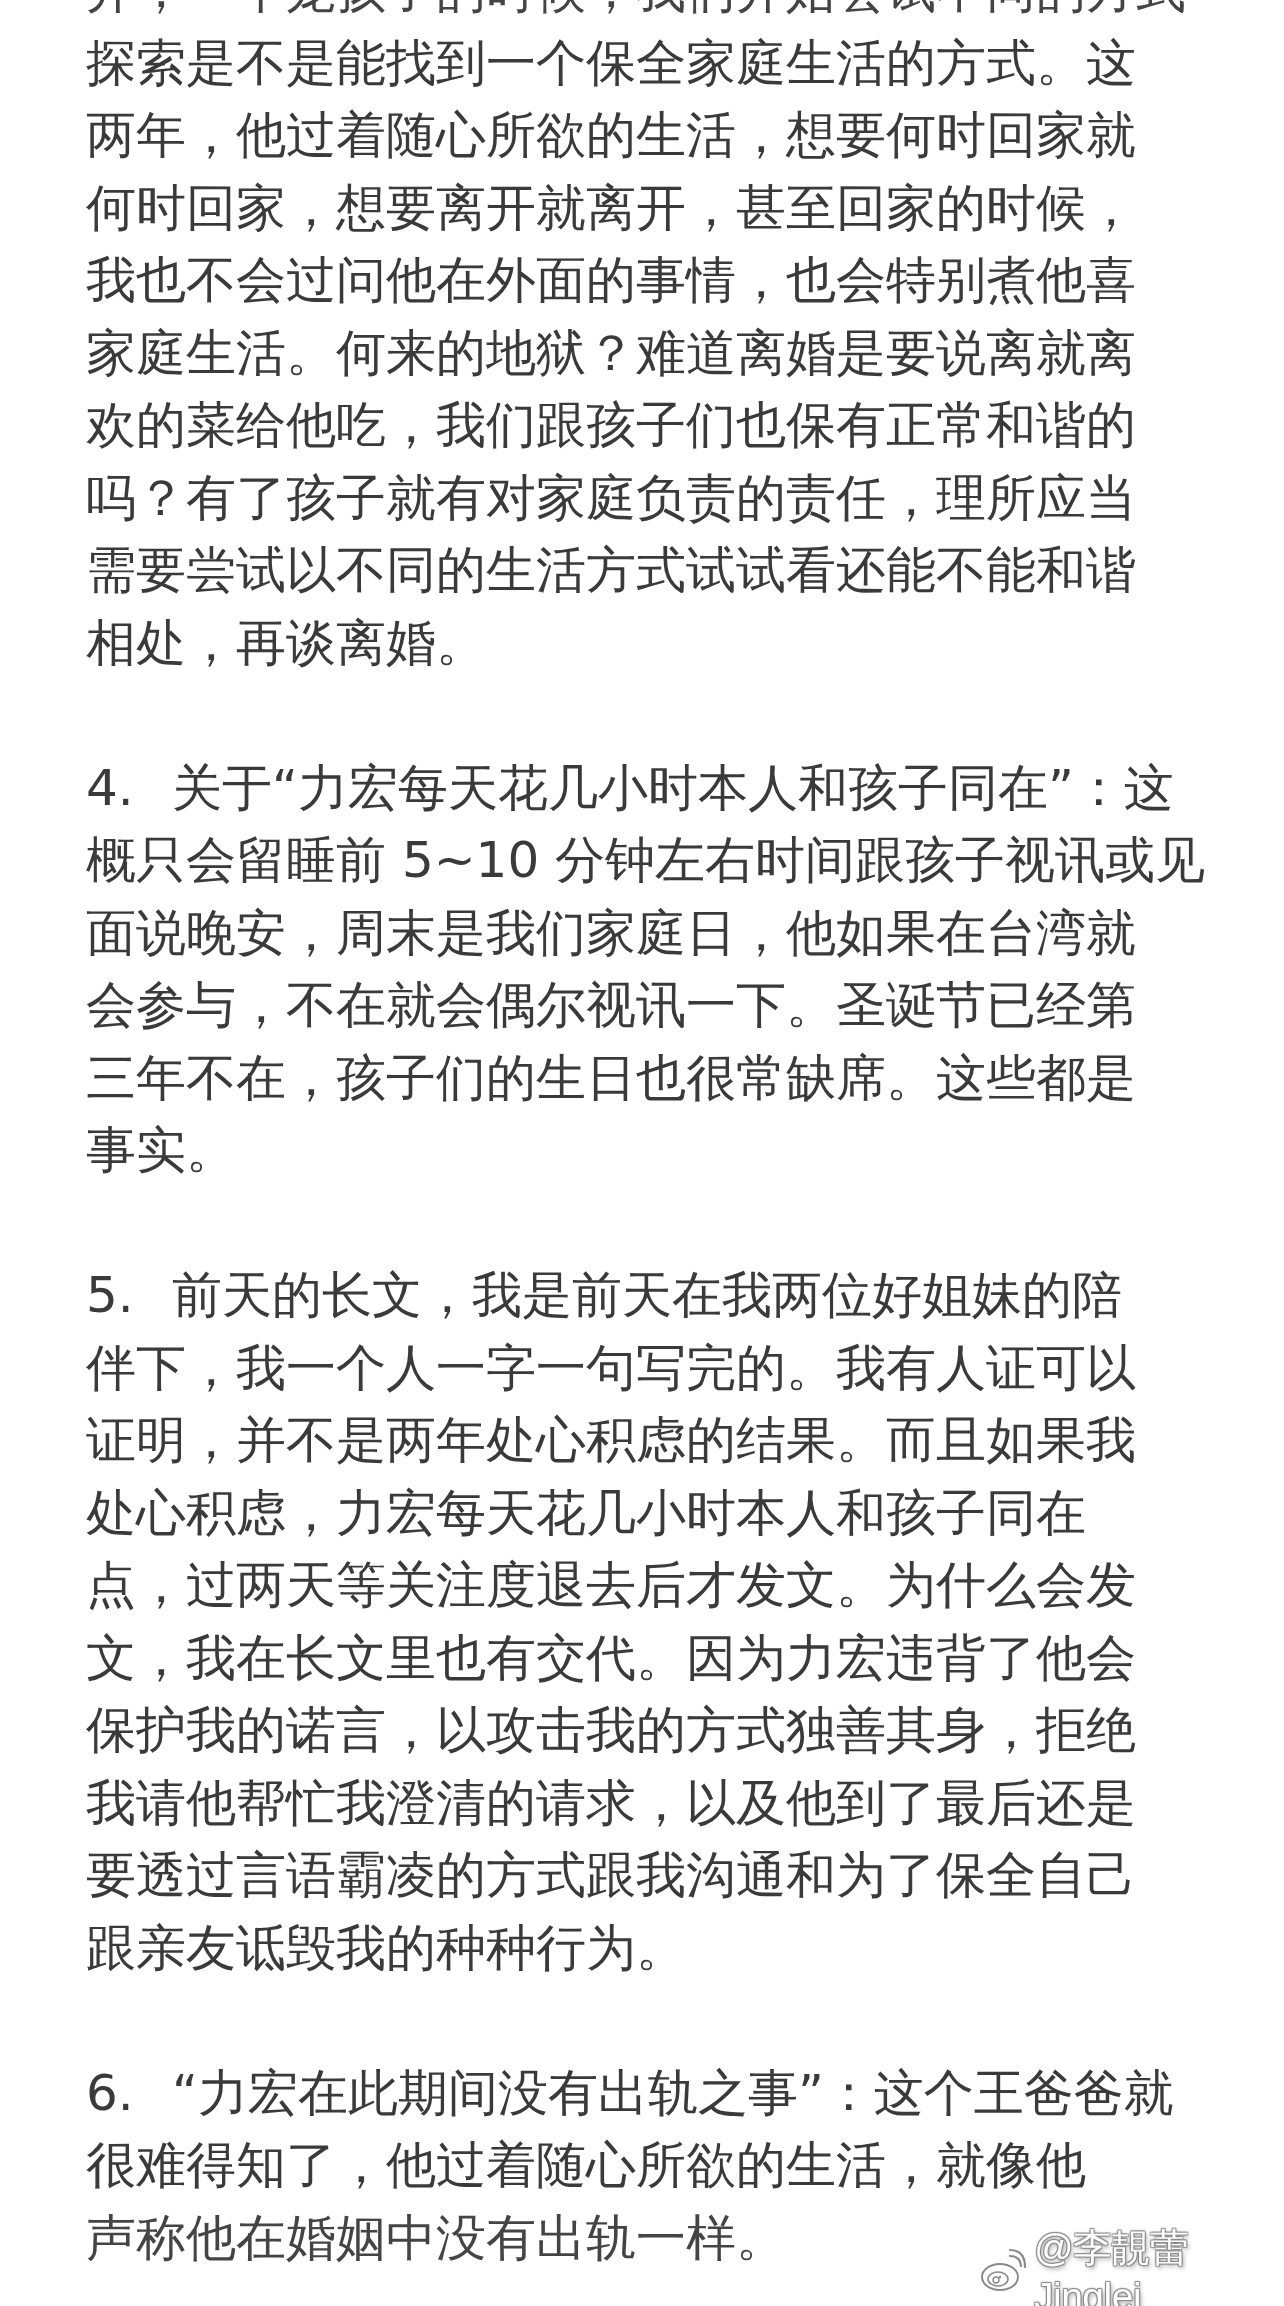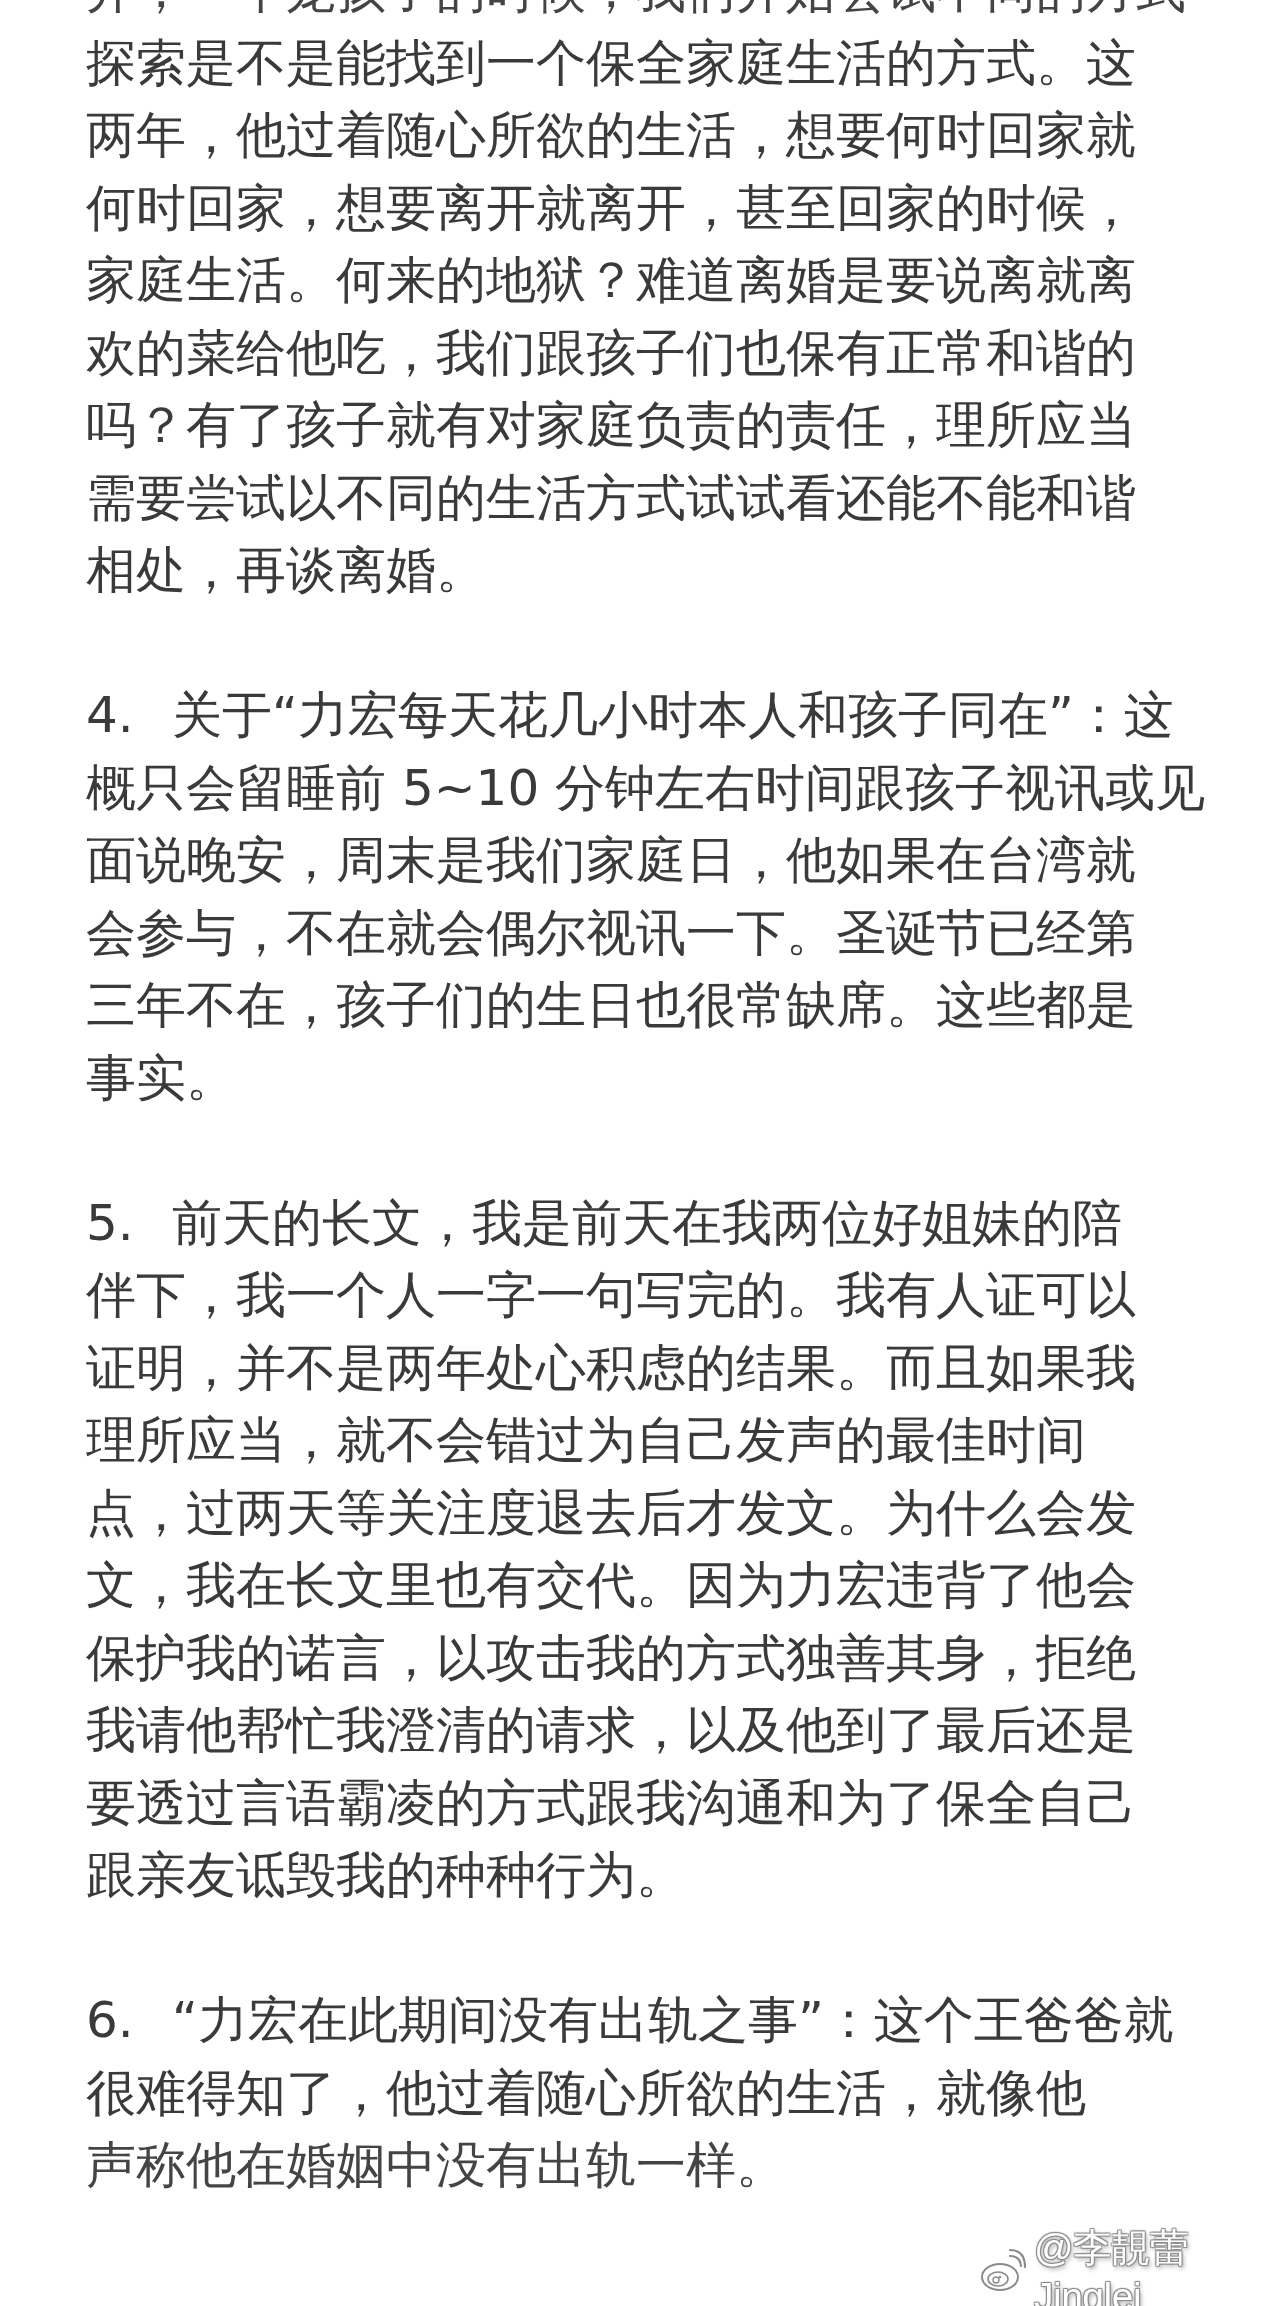--- a/index.html
+++ b/index.html
@@ -66,20 +66,21 @@
 </head>
 <body>
 
 <div class="page">
 
   <div class="paragraph">
     <div class="line clipped">开，一个宠孩子的时候，我们开始尝试不同的方式</div>
     <div class="line">探索是不是能找到一个保全家庭生活的方式。这</div>
     <div class="line">两年，他过着随心所欲的生活，想要何时回家就</div>
     <div class="line">何时回家，想要离开就离开，甚至回家的时候，</div>
+    <div class="line">我也不会过问他在外面的事情，也会特别煮他喜</div>
     <div class="line">家庭生活。何来的地狱？难道离婚是要说离就离</div>
     <div class="line">欢的菜给他吃，我们跟孩子们也保有正常和谐的</div>
     <div class="line">吗？有了孩子就有对家庭负责的责任，理所应当</div>
     <div class="line">需要尝试以不同的生活方式试试看还能不能和谐</div>
     <div class="line">相处，再谈离婚。</div>
   </div>
 
   <div class="blank"></div>
 
   <div class="paragraph">
@@ -94,21 +95,21 @@
   </div>
 
   <div class="blank"></div>
 
   <div class="paragraph">
     <div class="line">
       <span class="num">5.</span><span>前天的长文，我是前天在我两位好姐妹的陪</span>
     </div>
     <div class="line">伴下，我一个人一字一句写完的。我有人证可以</div>
     <div class="line">证明，并不是两年处心积虑的结果。而且如果我</div>
-    <div class="line">理所应当，就不会错过为自己发声的最佳时间</div>
+    <div class="line">处心积虑，力宏每天花几小时本人和孩子同在</div>
     <div class="line">点，过两天等关注度退去后才发文。为什么会发</div>
     <div class="line">文，我在长文里也有交代。因为力宏违背了他会</div>
     <div class="line">保护我的诺言，以攻击我的方式独善其身，拒绝</div>
     <div class="line">我请他帮忙我澄清的请求，以及他到了最后还是</div>
     <div class="line">要透过言语霸凌的方式跟我沟通和为了保全自己</div>
     <div class="line">跟亲友诋毁我的种种行为。</div>
   </div>
 
   <div class="blank"></div>
 

